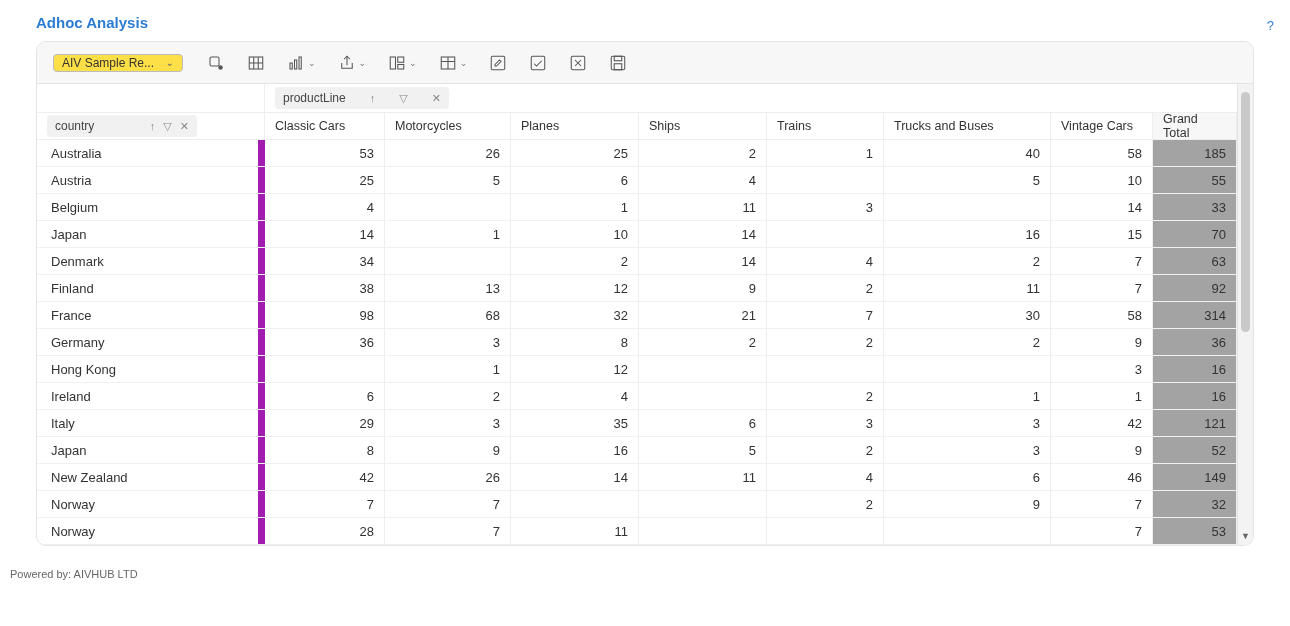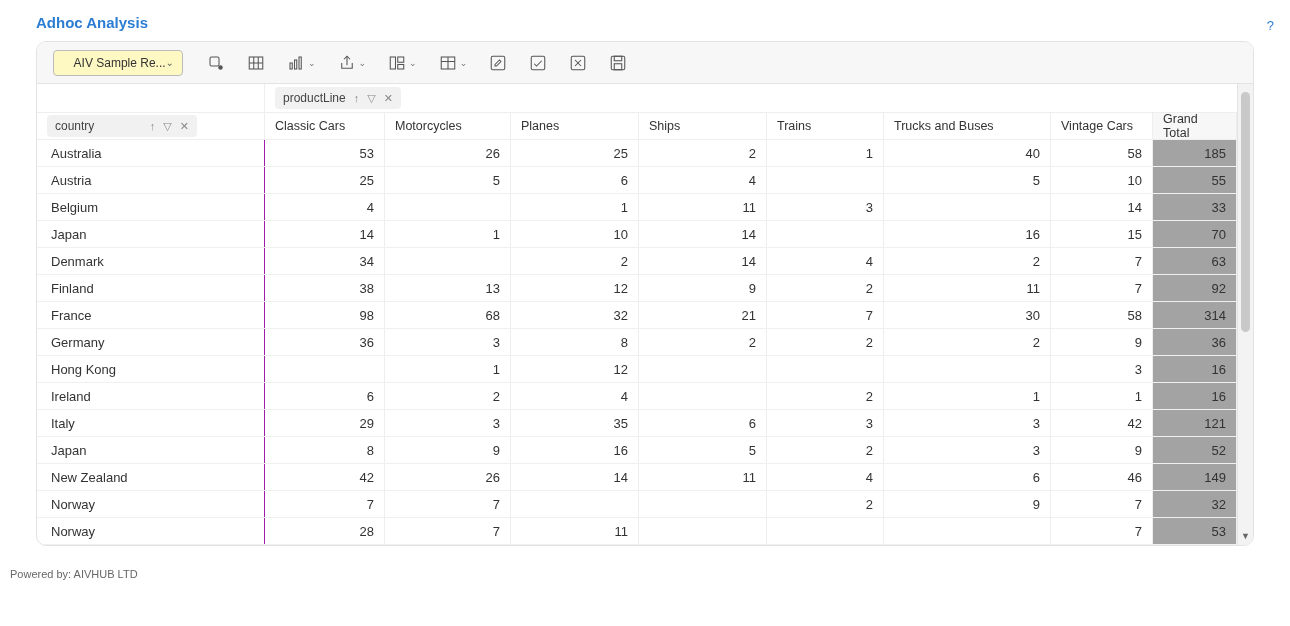--- a/index.html
+++ b/index.html
@@ -35,26 +35,26 @@
     border-bottom: 1px solid #e3e3e3;
     height: 42px;
     display: flex;
     align-items: center;
     padding: 0 16px;
     gap: 24px;
   }
   .source-select {
     display: flex;
     align-items: center;
-    justify-content: flex-end;
+    justify-content: space-between;
     width: 130px;
-    height: 26px;
+    height: 18px;
     border: 1px solid #bbb;
     border-radius: 4px;
-    background: #fef9c3;
+    background: #fde047;
     padding: 0 8px;
     font-size: 12px;
     color: #333;
     cursor: pointer;
   }
   .source-select .chev { color: #666; font-size: 10px; }
   .tb-group { display: flex; align-items: center; gap: 22px; }
   .tb-btn {
     display: flex;
     align-items: center;
@@ -71,21 +71,21 @@
     display: flex;
     align-items: center;
     height: 28px;
     background: #fff;
   }
   .col-field-spacer { width: 228px; border-right: 1px solid #eee; height: 28px; }
   .chip-area { padding-left: 10px; display:flex; align-items:center; flex:1; }
   .chip {
     display: inline-flex;
     align-items: center;
-    gap: 8px;
+    gap: 24px;
     background: #f1f1f1;
     border-radius: 4px;
     height: 22px;
     padding: 0 8px;
     font-size: 12px;
     color: #444;
   }
   .chip .ico { color: #888; font-size: 11px; }
   .chip .ico.close { cursor: pointer; }
   .row-chip-cell {
@@ -116,21 +116,21 @@
   .col-head.gt { background:#f7f7f7; font-weight:500; flex:1; }
   .data-rows { }
   .drow {
     display:flex;
     height:27px;
     border-bottom:1px solid #f0f0f0;
     align-items:stretch;
   }
   .drow .rname {
     width:228px;
-    border-right:1px solid #a21caf;
+    border-right:7px solid #a21caf;
     display:flex; align-items:center;
     padding-left:14px;
     font-size:13px;
     color:#333;
   }
   .dcell {
     border-right:1px solid #eee;
     display:flex; align-items:center; justify-content:flex-end;
     padding-right:10px;
     font-size:13px;

